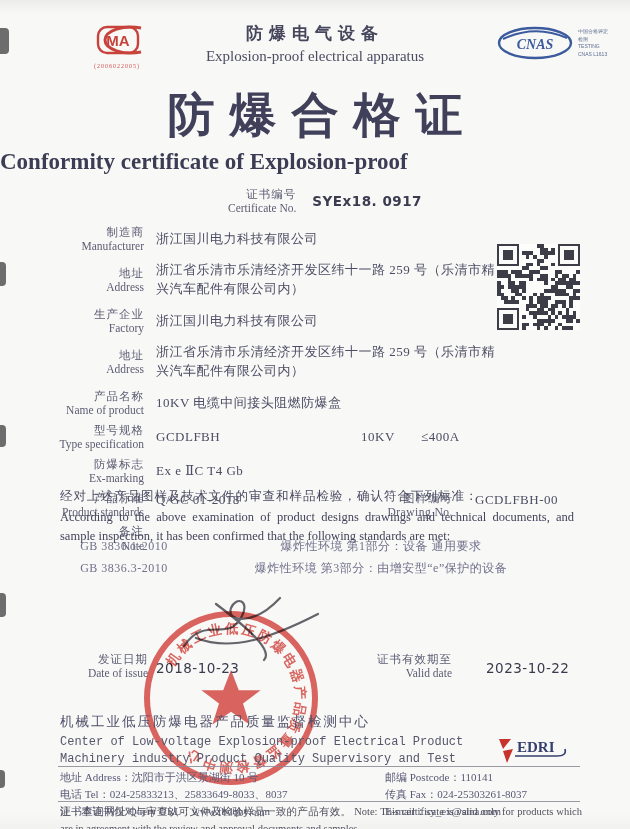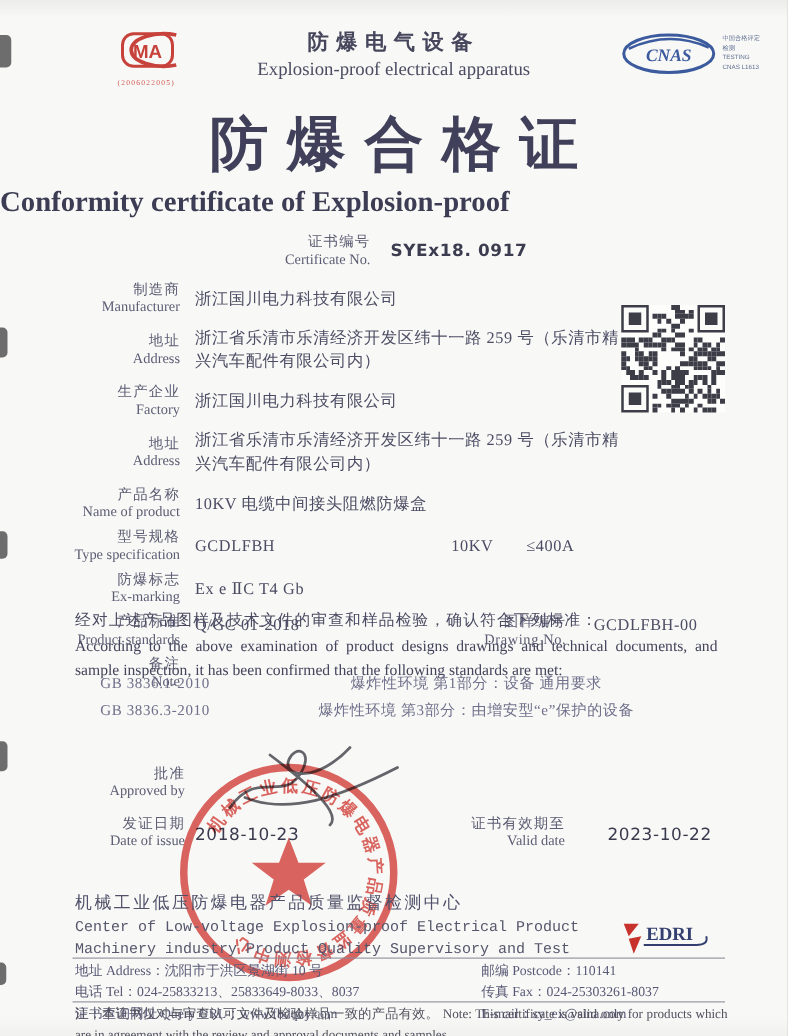--- a/index.html
+++ b/index.html
@@ -422,24 +422,20 @@
     <div class="std-row">
       <span>GB 3836.1-2010</span>
       <span>爆炸性环境 第1部分：设备 通用要求</span>
     </div>
     <div class="std-row">
       <span>GB 3836.3-2010</span>
       <span>爆炸性环境 第3部分：由增安型“e”保护的设备</span>
     </div>
   </div>
 
-  <div class="ap-lbl lbl2" style="top:612px;">
-    <div class="cn">批准</div>
-    <div>Approved by</div>
-  </div>
 
   <div class="ap-lbl lbl2" style="top:652px;">
     <div class="cn">发证日期</div>
     <div>Date of issue</div>
   </div>
   <div class="date-val" style="position:absolute;left:156px;top:660px;">2018-10-23</div>
 
   <div class="lbl2" style="position:absolute;left:352px;width:100px;top:652px;">
     <div class="cn">证书有效期至</div>
     <div>Valid date</div>

